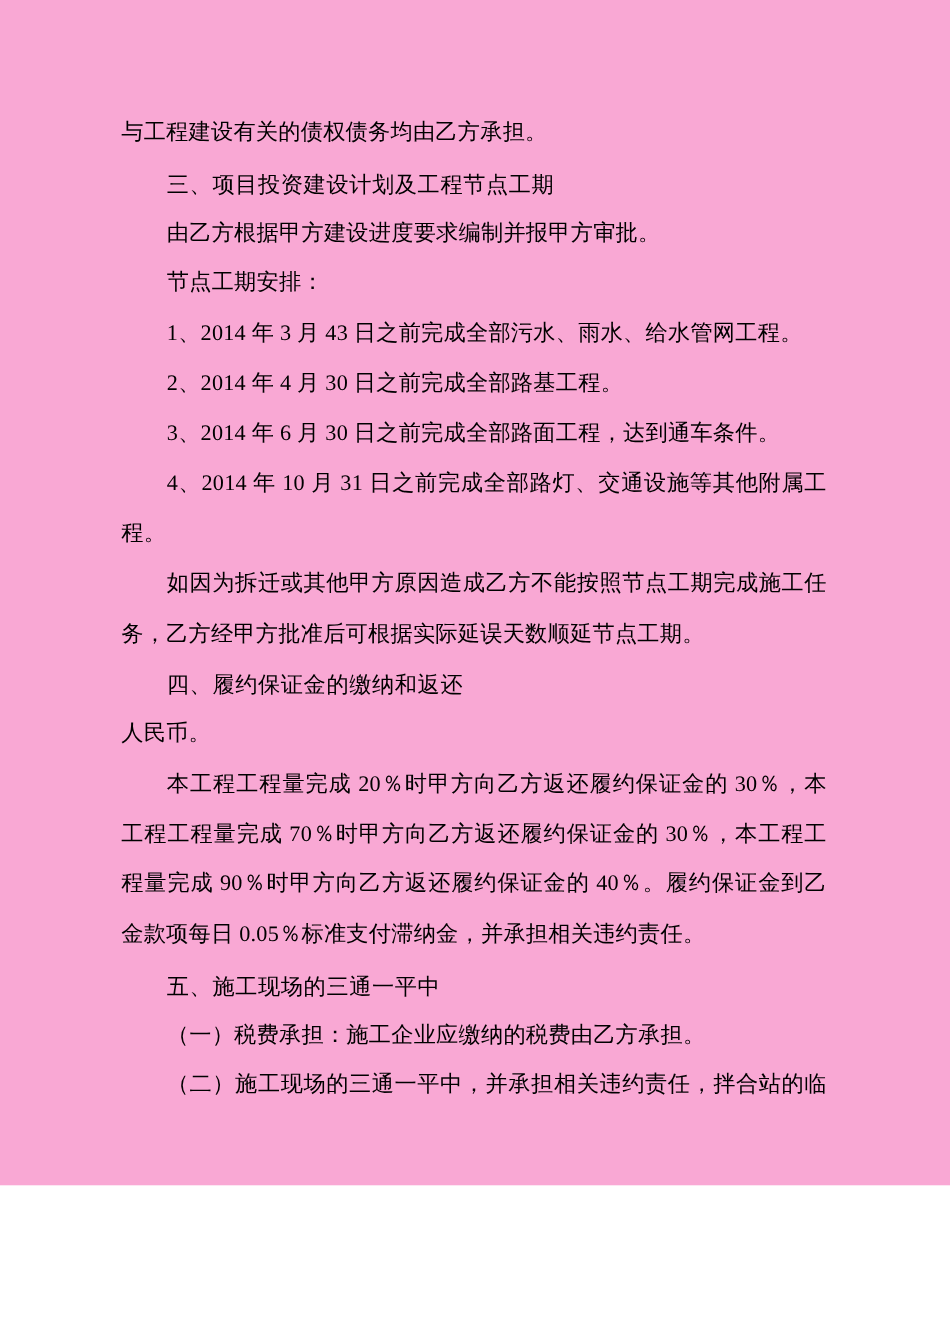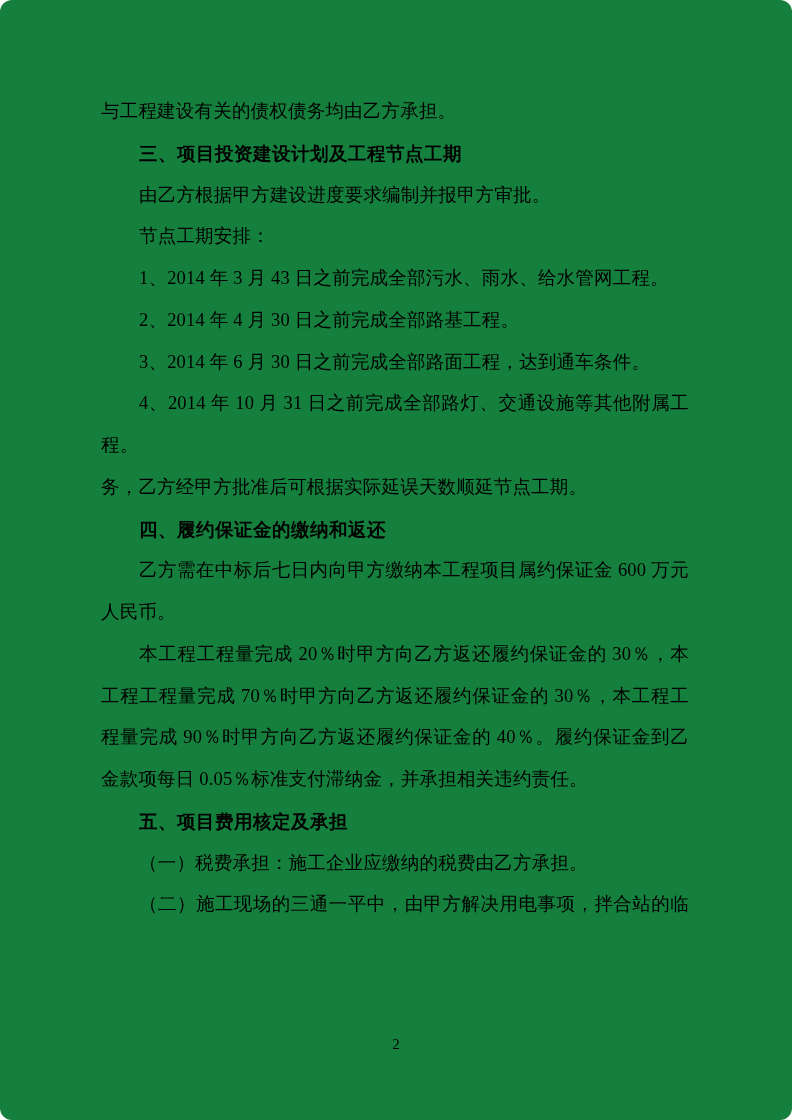--- a/index.html
+++ b/index.html
@@ -3,26 +3,25 @@
 <meta charset="utf-8">
 <style>
   html, body {
     margin: 0;
     padding: 0;
     background: #ffffff;
   }
   .page {
     position: relative;
     width: 792px;
-    height: 1120px;
-    background: #15803d;
+    height: 988px;
+    background: #f9a8d4;
     overflow: hidden;
     font-family: "Liberation Serif", "DejaVu Serif", serif;
     color: #000000;
-    border-radius: 12px;
   }
   .content {
     position: absolute;
     left: 101px;
     top: 91px;
     width: 588px;
     font-size: 18.5px;
     line-height: 41.75px;
     letter-spacing: 0.2px;
   }
@@ -32,21 +31,21 @@
   .line.indent {
     text-indent: 38px;
     font-family: Liberation Serif, serif;
   }
   .line.justify {
     text-align: justify;
     text-align-last: justify;
   }
   .line.heading {
     font-family: "Liberation Sans", "DejaVu Sans", sans-serif;
-    font-weight: bold;
+    font-weight: normal;
     letter-spacing: 0.5px;
   }
   .page-number {
     position: absolute;
     left: 0;
     right: 0;
     top: 1033px;
     text-align: center;
     font-size: 15px;
     line-height: 22px;
@@ -60,26 +59,26 @@
   <div class="content" id="doc-content">
       <div class="line">与工程建设有关的债权债务均由乙方承担。</div>
       <div class="line heading indent">三、项目投资建设计划及工程节点工期</div>
       <div class="line indent">由乙方根据甲方建设进度要求编制并报甲方审批。</div>
       <div class="line indent">节点工期安排：</div>
       <div class="line indent">1、2014 年 3 月 43 日之前完成全部污水、雨水、给水管网工程。</div>
       <div class="line indent">2、2014 年 4 月 30 日之前完成全部路基工程。</div>
       <div class="line indent">3、2014 年 6 月 30 日之前完成全部路面工程，达到通车条件。</div>
       <div class="line indent justify">4、2014 年 10 月 31 日之前完成全部路灯、交通设施等其他附属工</div>
       <div class="line">程。</div>
+      <div class="line indent justify">如因为拆迁或其他甲方原因造成乙方不能按照节点工期完成施工任</div>
       <div class="line">务，乙方经甲方批准后可根据实际延误天数顺延节点工期。</div>
       <div class="line heading indent">四、履约保证金的缴纳和返还</div>
-      <div class="line indent justify">乙方需在中标后七日内向甲方缴纳本工程项目属约保证金 600 万元</div>
       <div class="line">人民币。</div>
       <div class="line indent justify">本工程工程量完成 20％时甲方向乙方返还履约保证金的 30％，本</div>
       <div class="line justify">工程工程量完成 70％时甲方向乙方返还履约保证金的 30％，本工程工</div>
       <div class="line justify">程量完成 90％时甲方向乙方返还履约保证金的 40％。履约保证金到乙</div>
       <div class="line">金款项每日 0.05％标准支付滞纳金，并承担相关违约责任。</div>
-      <div class="line heading indent">五、项目费用核定及承担</div>
+      <div class="line heading indent">五、施工现场的三通一平中</div>
       <div class="line indent">（一）税费承担：施工企业应缴纳的税费由乙方承担。</div>
-      <div class="line indent justify">（二）施工现场的三通一平中，由甲方解决用电事项，拌合站的临</div>
+      <div class="line indent justify">（二）施工现场的三通一平中，并承担相关违约责任，拌合站的临</div>
     </div>
   <div class="page-number">2</div>
 </div>
 
 </body></html>

